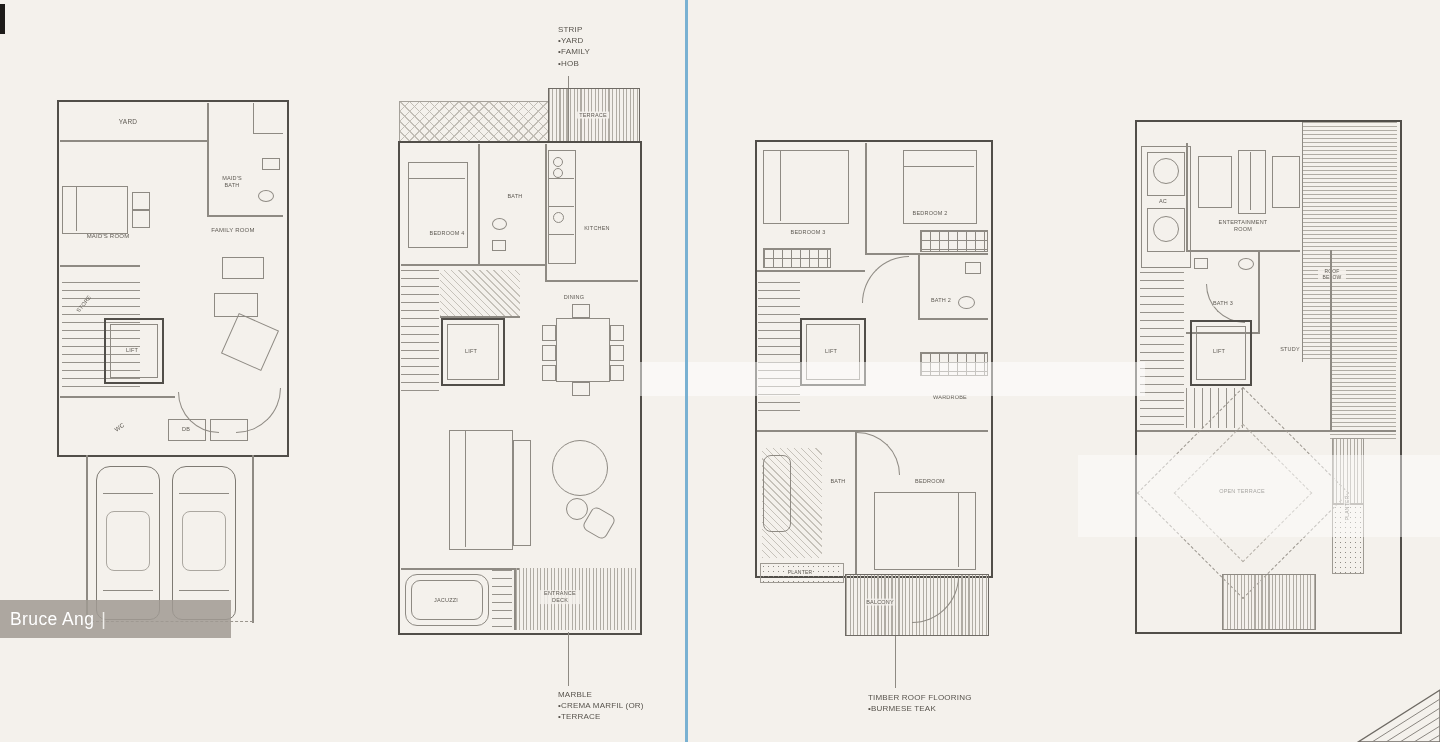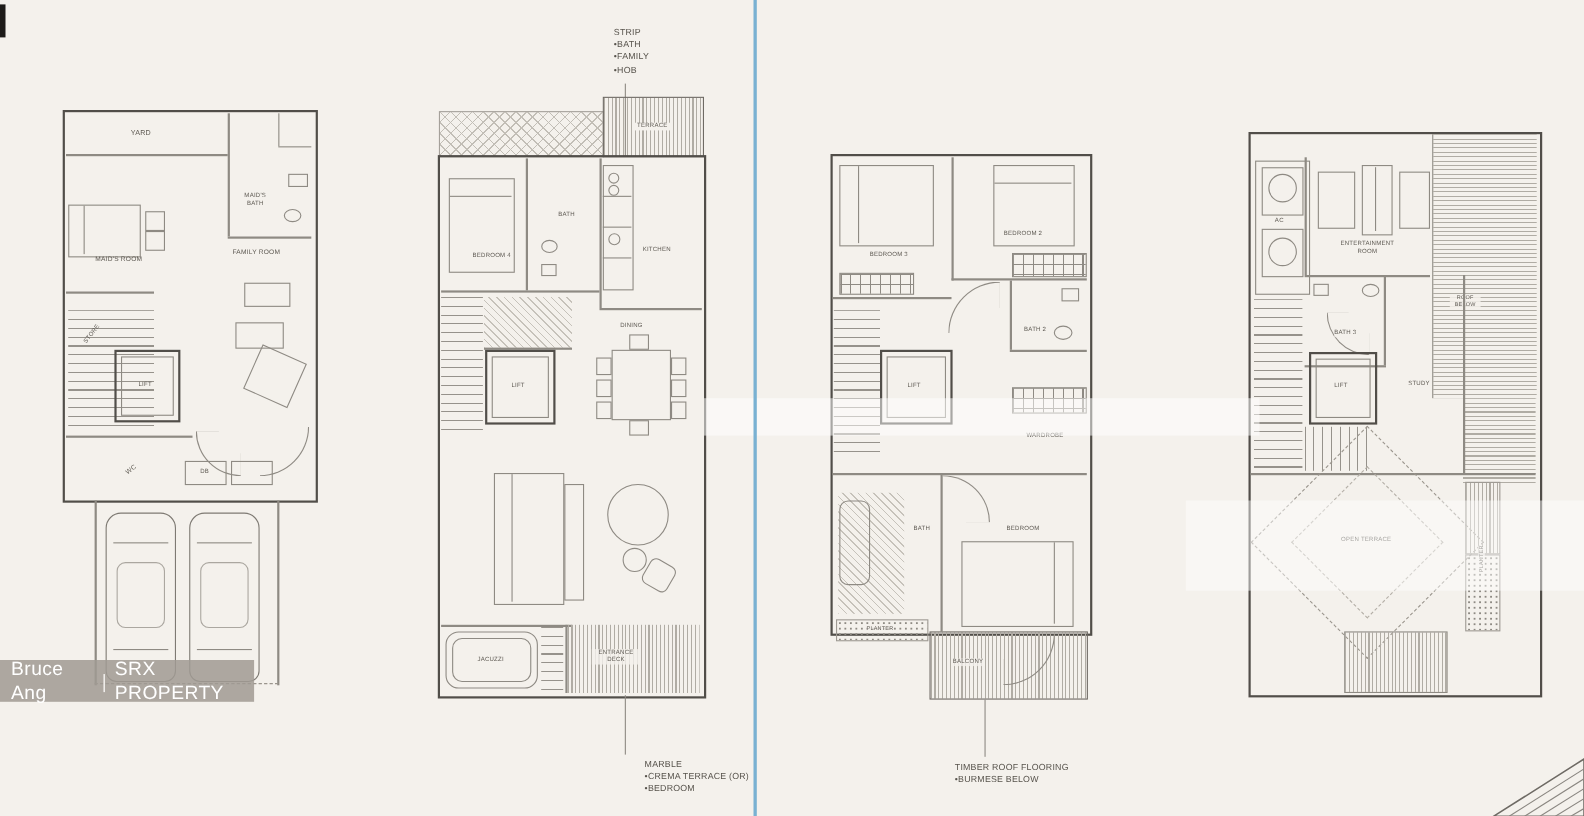--- a/index.html
+++ b/index.html
@@ -87,21 +87,21 @@
     <div class="car" style="left:172px;top:466px;width:62px;height:152px;">
         <i style="top:26px;"></i>
         <i style="bottom:28px;"></i>
         <b></b>
       </div>
   </div>
 
   <div class="abs" style="inset:0;">
     <div class="note" style="left:558px;top:24px;">
       <div>STRIP</div>
-      <div>•BATH</div>
+      <div>•YARD</div>
       <div>•FAMILY</div>
       <div>•HOB</div>
     </div>
     <div class="ln" style="left:568px;top:76px;width:1px;height:66px;"></div>
 
     <div class="hx" style="left:399px;top:101px;width:148px;height:40px;"></div>
     <div class="hv" style="left:548px;top:88px;width:90px;height:53px;border:1.5px solid #6e6a64;"></div>
     <div class="lbl s5" style="left:593px;top:115px;background:#f4f1ec;padding:0 2px;">TERRACE</div>
 
     <div class="outline" style="left:398px;top:141px;width:240px;height:490px;"></div>
@@ -150,24 +150,24 @@
 
     <div class="ln" style="left:401px;top:568px;width:119px;height:2px;"></div>
     <div class="ln" style="left:514px;top:568px;width:2px;height:62px;"></div>
     <div class="bx" style="left:405px;top:574px;width:82px;height:50px;border-radius:12px;border-width:1.5px;"></div>
     <div class="bx" style="left:411px;top:580px;width:70px;height:38px;border-radius:9px;"></div>
     <div class="lbl s5" style="left:446px;top:600px;">JACUZZI</div>
     <div class="st-h" style="left:492px;top:570px;width:20px;height:58px;"></div>
     <div class="hv" style="left:516px;top:568px;width:120px;height:62px;"></div>
     <div class="lbl w s5" style="left:560px;top:597px;width:44px;background:rgba(244,241,236,.8);">ENTRANCE DECK</div>
     <div class="ln" style="left:568px;top:632px;width:1px;height:54px;"></div>
-    <div class="note" style="left:558px;top:689px;margin-left:28px;">
+    <div class="note" style="left:558px;top:689px;">
       <div>MARBLE</div>
-      <div>•CREMA TERRACE (OR)</div>
-      <div>•BEDROOM</div>
+      <div>•CREMA MARFIL (OR)</div>
+      <div>•TERRACE</div>
     </div>
   </div>
 
   <div class="abs" style="inset:0;">
     <div class="outline" style="left:755px;top:140px;width:234px;height:434px;"></div>
     <div class="ln" style="left:865px;top:143px;width:2px;height:112px;"></div>
     <div class="bx" style="left:763px;top:150px;width:84px;height:72px;"></div>
     <div class="ln" style="left:780px;top:151px;width:1px;height:70px;"></div>
     <div class="lbl s5" style="left:808px;top:232px;">BEDROOM 3</div>
     <div class="grid" style="left:763px;top:248px;width:66px;height:18px;"></div>
@@ -203,21 +203,21 @@
     <div class="ln" style="left:958px;top:493px;width:1px;height:74px;"></div>
     <div class="dots" style="left:760px;top:563px;width:82px;height:18px;"></div>
     <div class="lbl s5" style="left:800px;top:572px;font-size:5px;background:rgba(244,241,236,.7);">PLANTER</div>
 
     <div class="hv" style="left:845px;top:574px;width:142px;height:60px;border:1.5px solid #6e6a64;"></div>
     <div class="lbl s5" style="left:880px;top:602px;background:rgba(244,241,236,.8);padding:0 1px;">BALCONY</div>
     <div class="arc" style="left:912px;top:576px;width:46px;height:46px;transform:rotate(90deg);"></div>
     <div class="ln" style="left:895px;top:636px;width:1px;height:52px;"></div>
     <div class="note" style="left:868px;top:692px;">
       <div>TIMBER ROOF FLOORING</div>
-      <div>•BURMESE BELOW</div>
+      <div>•BURMESE TEAK</div>
     </div>
   </div>
 
   <div class="abs" style="inset:0;">
     <div class="outline" style="left:1135px;top:120px;width:263px;height:510px;"></div>
     <div class="hh" style="left:1302px;top:122px;width:94px;height:240px;border-left:1px solid #8e8a83;"></div>
     <div class="lbl w" style="left:1332px;top:274px;width:28px;font-size:5px;background:rgba(244,241,236,.85);">ROOF BELOW</div>
     <div class="bx" style="left:1141px;top:146px;width:48px;height:120px;"></div>
     <div class="bx" style="left:1147px;top:152px;width:36px;height:42px;"></div>
     <div class="bx ellipse" style="left:1153px;top:158px;width:24px;height:24px;"></div>
@@ -273,16 +273,15 @@
     <line x1="24" y1="56" x2="92" y2="13" stroke="#8a8680" stroke-width="1"></line>
     <line x1="38" y1="56" x2="92" y2="22" stroke="#8a8680" stroke-width="1"></line>
     <line x1="52" y1="56" x2="92" y2="31" stroke="#8a8680" stroke-width="1"></line>
     <line x1="66" y1="56" x2="92" y2="40" stroke="#8a8680" stroke-width="1"></line>
     <line x1="80" y1="56" x2="92" y2="49" stroke="#8a8680" stroke-width="1"></line>
   </svg>
 
   <div class="wm">
     <span>Bruce Ang</span>
     <span class="sep">|</span>
-    <span>SRX PROPERTY</span>
   </div>
 
 </div>
 
 </body></html>

